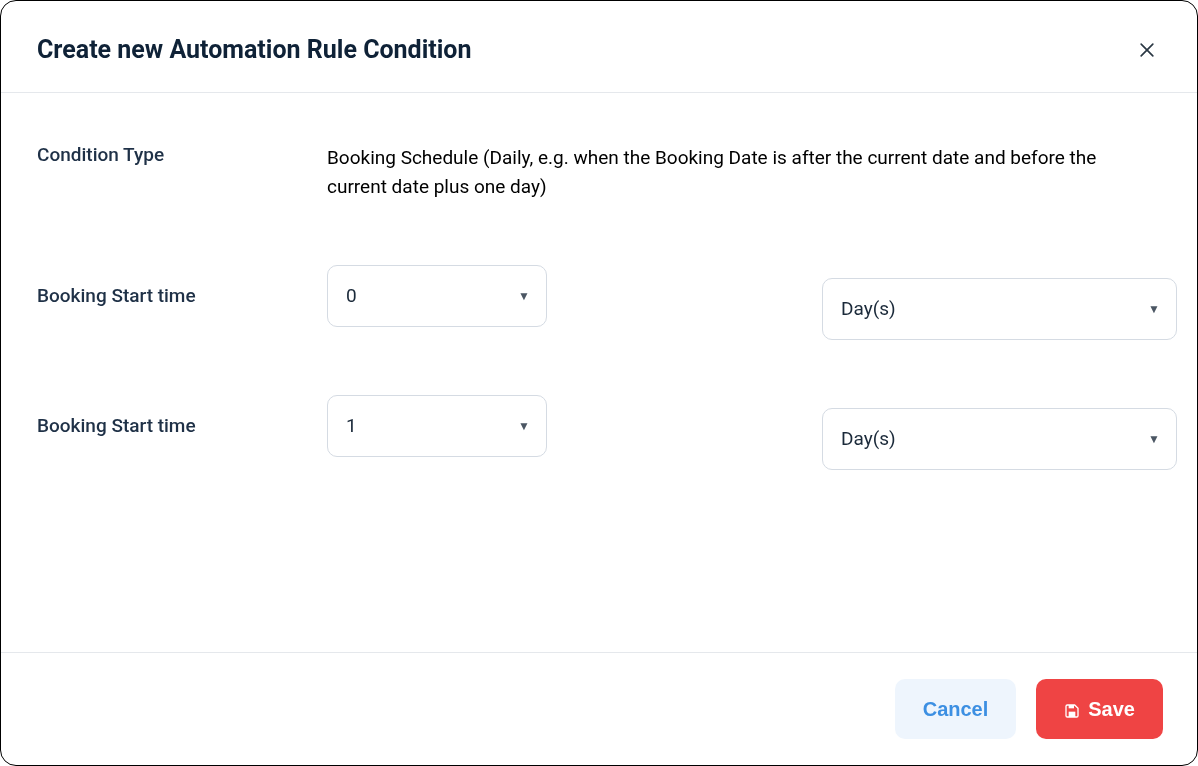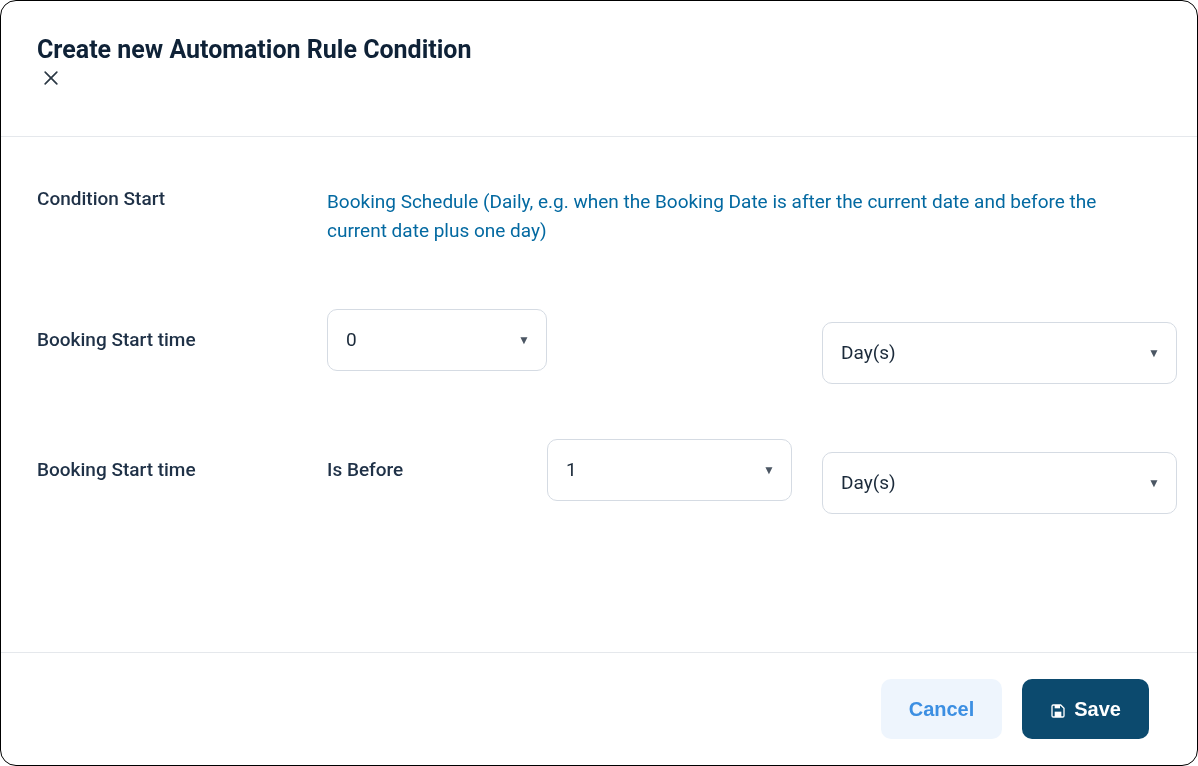--- a/index.html
+++ b/index.html
@@ -14,25 +14,24 @@
     width: 1198px; height: 766px;
     border: 1px solid #000;
     border-radius: 16px;
     display: flex;
     flex-direction: column;
     overflow: hidden;
     background: #fff;
   }
   .header {
     display: flex;
-    align-items: flex-start;
+    align-items: center;
     justify-content: space-between;
-    padding: 34px 36px 44px 36px;
+    padding: 34px 36px 28px 36px;
     border-bottom: 1px solid #e5e8ec;
-    flex-direction: column;
   }
   .title {
     font-size: 25px;
     font-weight: 700;
     color: #0f2237;
   }
   .close-btn {
     width: 28px; height: 28px;
     display: flex; align-items: center; justify-content: center;
     color: #2b3844;
@@ -56,21 +55,21 @@
     margin-bottom: 50px;
   }
   .label {
     font-size: 19px;
     font-weight: 500;
     color: #1f3147;
   }
   .desc {
     grid-column: 2 / span 4;
     font-size: 19px;
-    color: #0369a1;
+    color: #000000;
     line-height: 1.55;
     max-width: 830px;
   }
   .operator {
     font-size: 19px;
     font-weight: 500;
     color: #1f3147;
   }
   .select {
     position: relative;
@@ -94,21 +93,21 @@
     color: #4b5663;
     pointer-events: none;
   }
   .select.unit {
     grid-column: 5;
     margin-top: 26px;
   }
 
   .footer {
     border-top: 1px solid #e5e8ec;
-    padding: 26px 48px;
+    padding: 26px 34px;
     display: flex;
     justify-content: flex-end;
     gap: 20px;
   }
   .btn {
     height: 60px;
     border-radius: 10px;
     padding: 0 28px;
     display: inline-flex;
     align-items: center;
@@ -116,21 +115,21 @@
     font-size: 20px;
     font-weight: 600;
     cursor: pointer;
     border: none;
   }
   .btn-cancel {
     background: #eef5fd;
     color: #3c8fe2;
   }
   .btn-save {
-    background: #0c4a6e;
+    background: #ef4444;
     color: #fff;
     gap: 8px;
   }
   .btn-save .save-icon {
     width: 16px; height: 16px;
     display: inline-block;
   }
 </style>
 </head>
 <body>
@@ -143,40 +142,39 @@
       <svg viewBox="0 0 24 24" fill="none" stroke-width="2" stroke-linecap="round">
         <line x1="5" y1="5" x2="19" y2="19"></line>
         <line x1="19" y1="5" x2="5" y2="19"></line>
       </svg>
     </div>
   </div>
 
   <div class="body">
 
     <div class="row first">
-      <div class="label">Condition Start</div>
+      <div class="label">Condition Type</div>
       <div class="desc">Booking Schedule (Daily, e.g. when the Booking Date is after the current date and before the current date plus one day)</div>
     </div>
 
     <div class="row">
       <div class="label">Booking Start time</div>
       <div class="select">
         <span>0</span>
         <span class="caret">▼</span>
       </div>
       <div></div>
       <div class="select unit">
         <span>Day(s)</span>
         <span class="caret">▼</span>
       </div>
     </div>
 
     <div class="row">
       <div class="label">Booking Start time</div>
-      <div class="operator">Is Before</div>
       <div class="select">
         <span>1</span>
         <span class="caret">▼</span>
       </div>
       <div></div>
       <div class="select unit">
         <span>Day(s)</span>
         <span class="caret">▼</span>
       </div>
     </div>

